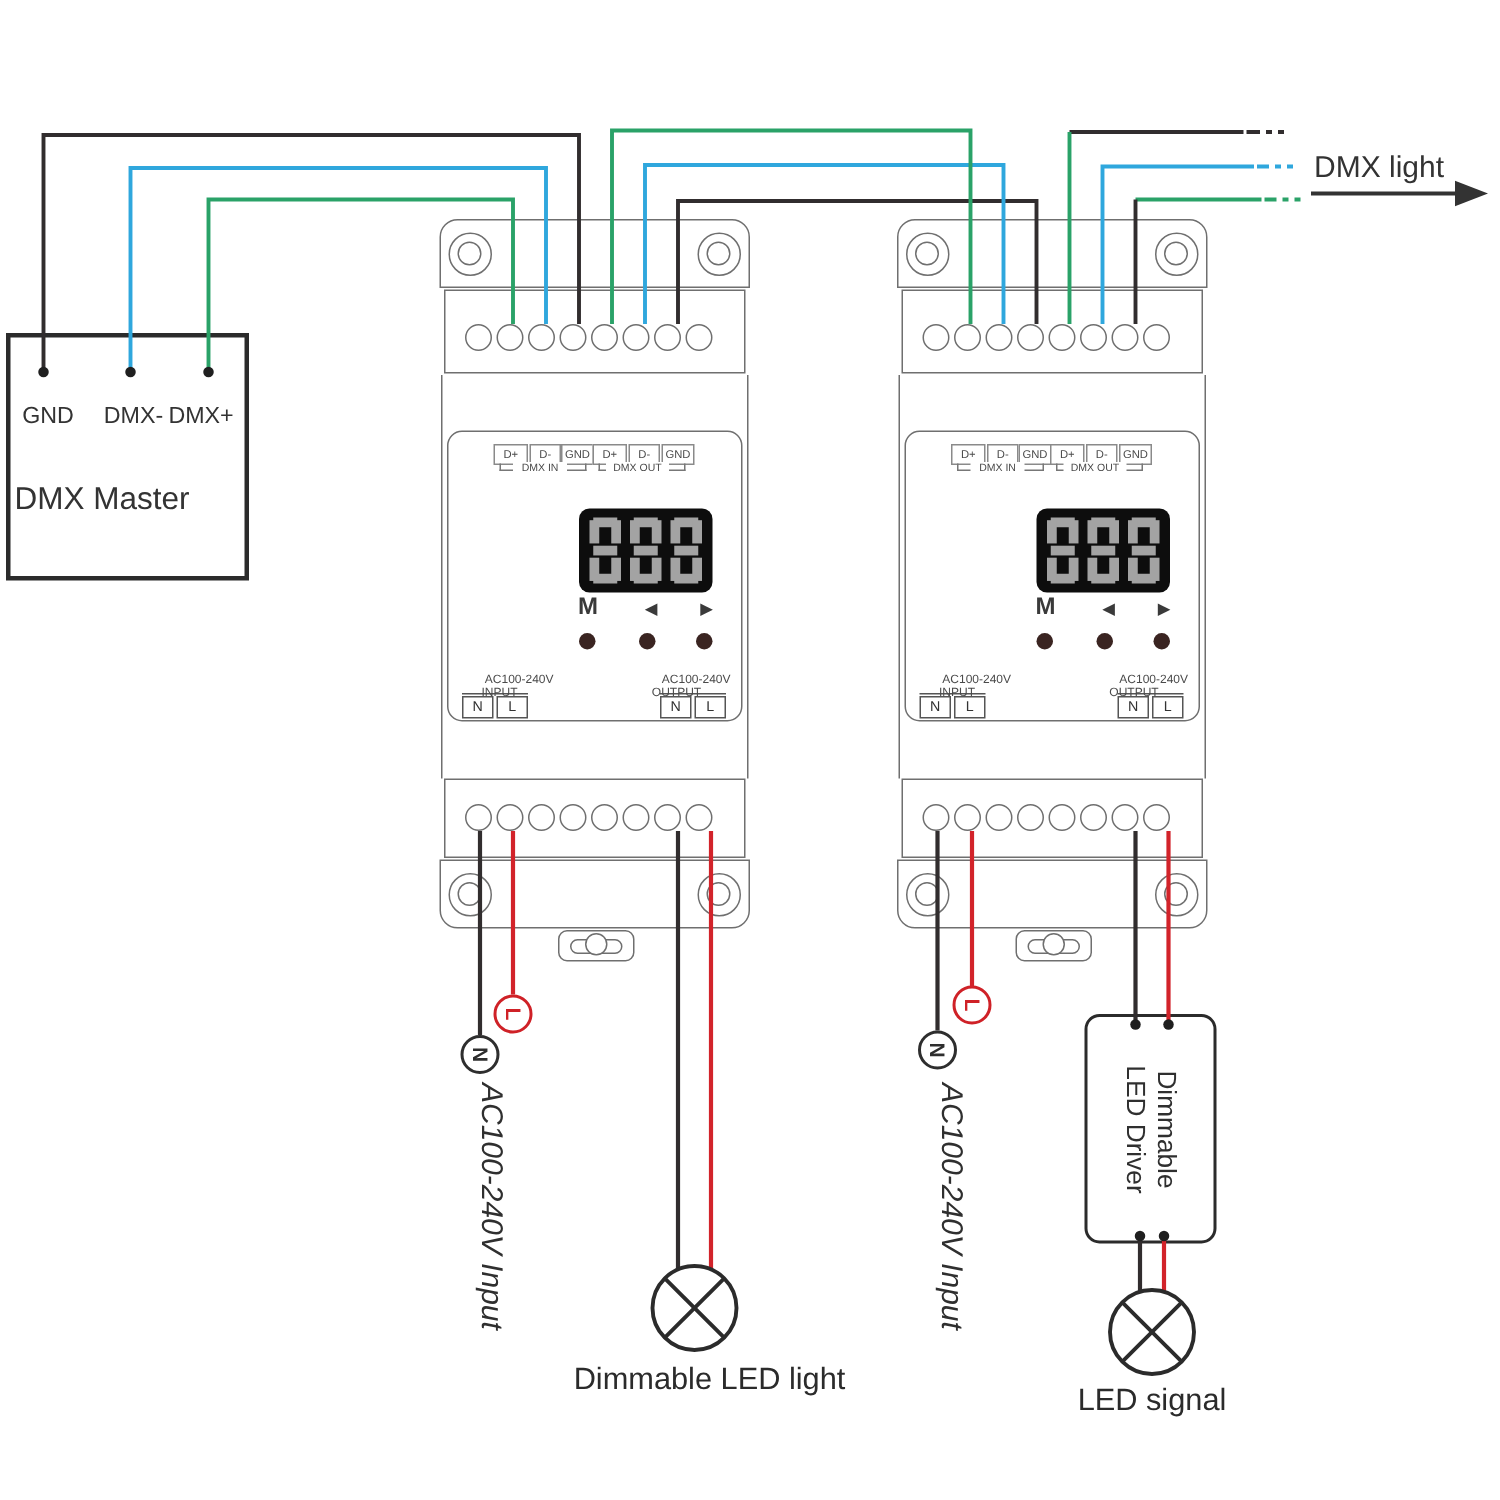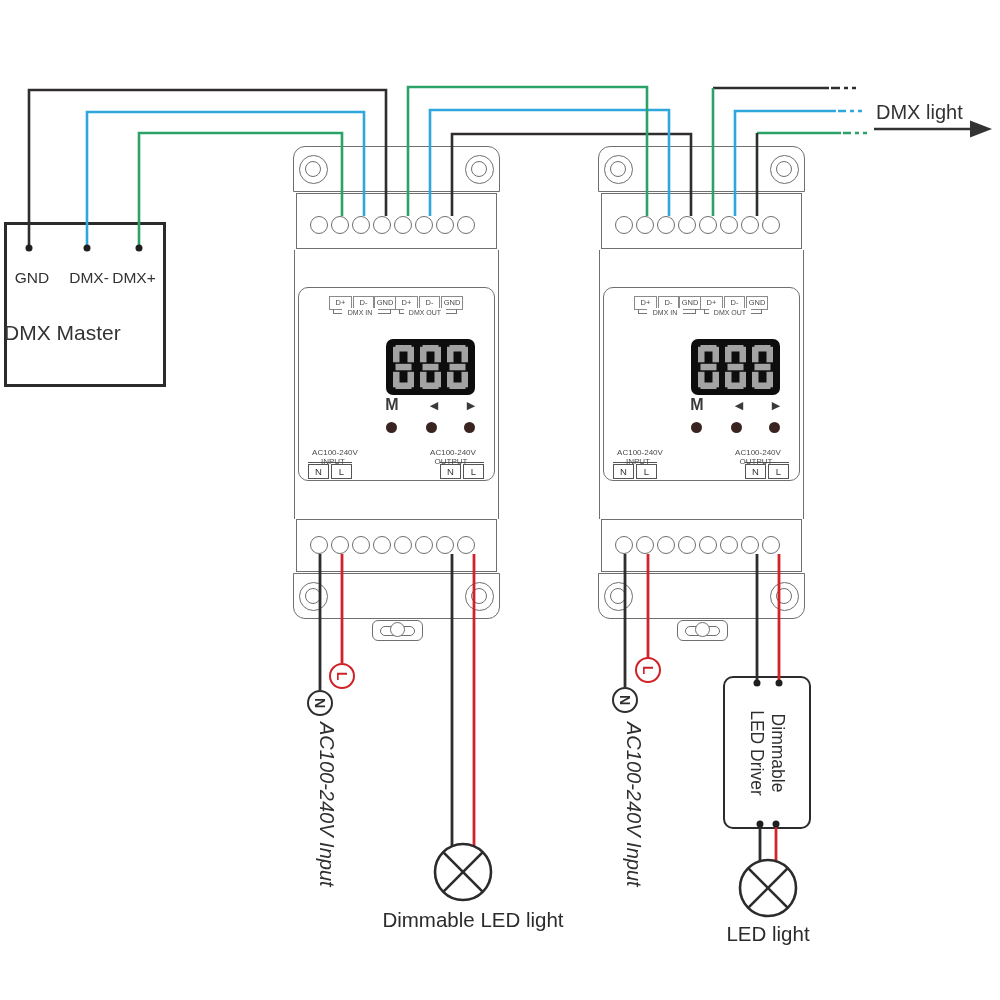--- a/index.html
+++ b/index.html
@@ -3,21 +3,21 @@
 <meta charset="utf-8">
 <style>
   html,body{margin:0;padding:0;background:#ffffff;}
   #stage{position:relative;width:1000px;height:1000px;background:#fff;
          font-family:"Liberation Sans", sans-serif;overflow:hidden;}
 
   
   .master{position:absolute;left:4px;top:222px;width:156px;height:159px;
           border:3px solid #2b2b2b;background:#fff;}
   .master-term-label{position:absolute;top:269px;font-size:15.5px;color:#333;text-align:center;}
-  .master-title{position:absolute;left:4px;top:321px;width:128px;
+  .master-title{position:absolute;left:4px;top:321px;width:128px;text-align:center;
                 font-size:21px;color:#333;}
 
   
   .device{position:absolute;top:146px;width:208px;height:500px;}
   .d1{left:293px;} .d2{left:598px;}
   .plate{position:absolute;left:0;top:0;width:205px;height:44px;
          border:1.5px solid #6f6f6f;border-radius:12px 12px 0 0;background:#fff;}
   .bplate{position:absolute;left:0;top:427px;width:205px;height:44px;
           border:1.5px solid #6f6f6f;border-radius:0 0 12px 12px;background:#fff;}
   .screw{position:absolute;width:27px;height:27px;border:1.5px solid #6f6f6f;border-radius:50%;background:#fff;}
@@ -43,21 +43,21 @@
             background:#fff;text-align:center;}
   .in-l{left:49px;width:36px}.out-l{left:111px;width:42px}
   .disp{position:absolute;left:93px;top:193px;width:89px;height:56px;background:#0d0d0d;border-radius:7px;}
   .dispsvg{position:absolute;left:0;top:0;width:89px;height:56px;}
   .btn-label{position:absolute;width:20px;text-align:center;color:#3a3a3a;}
   .m-l{left:89px;top:250px;font-size:16px;font-weight:bold;}
   .ar1{left:131px;top:253px;font-size:11px;}
   .ar2{left:168px;top:253px;font-size:11px;}
   .dot{position:absolute;top:276px;width:11px;height:11px;border-radius:50%;background:#3a2421;}
   .dt1{left:93px}.dt2{left:133px}.dt3{left:171px}
-  .acv{position:absolute;top:302px;width:68px;text-align:center;font-size:8px;color:#4a4a4a;}
+  .acv{position:absolute;top:302px;width:68px;text-align:right;font-size:8px;color:#4a4a4a;}
   .acv.l{left:8px}.acv.r{left:126px}
   .acsub{position:absolute;top:311px;width:60px;text-align:center;font-size:8px;color:#4a4a4a;}
   .acsub.l{left:10px}.acsub.r{left:128px}
   .acline{position:absolute;top:316px;width:44px;border-top:1px solid #555;}
   .acline.l{left:15px}.acline.r{left:147px}
   .nlbox{position:absolute;top:318px;width:19px;height:13px;border:1px solid #555;font-size:9.5px;
          line-height:13px;text-align:center;color:#333;background:#fff;}
   .nl1{left:15px}.nl2{left:38px}.nl3{left:147px}.nl4{left:170px}
   .clip{position:absolute;left:79px;top:474px;width:49px;height:19px;border:1.5px solid #6f6f6f;
         border-radius:6px;background:#fff;}
@@ -268,21 +268,21 @@
   <div class="ac-note" style="left:645px;top:722px">AC100-240V Input</div>
 
   <div class="driver">
     <div class="driver-text">
       <div>Dimmable</div>
       <div>LED Driver</div>
     </div>
   </div>
 
   <div class="load-label lamp1-label">Dimmable LED light</div>
-  <div class="load-label lamp2-label">LED light</div>
+  <div class="load-label lamp2-label">LED signal</div>
 
   <svg class="overlay" viewBox="0 0 1000 1000" fill="none">
 
     <g stroke="#312d2e" stroke-width="2.6">
       <polyline points="29,248 29,90 386,90 386,216"></polyline>
       <polyline points="452,216 452,134 691,134 691,216"></polyline>
       <polyline points="713,88 829,88"></polyline>
       <path d="M831 88 h27" stroke-dasharray="9 4 4 4 4"></path>
     </g>
 

